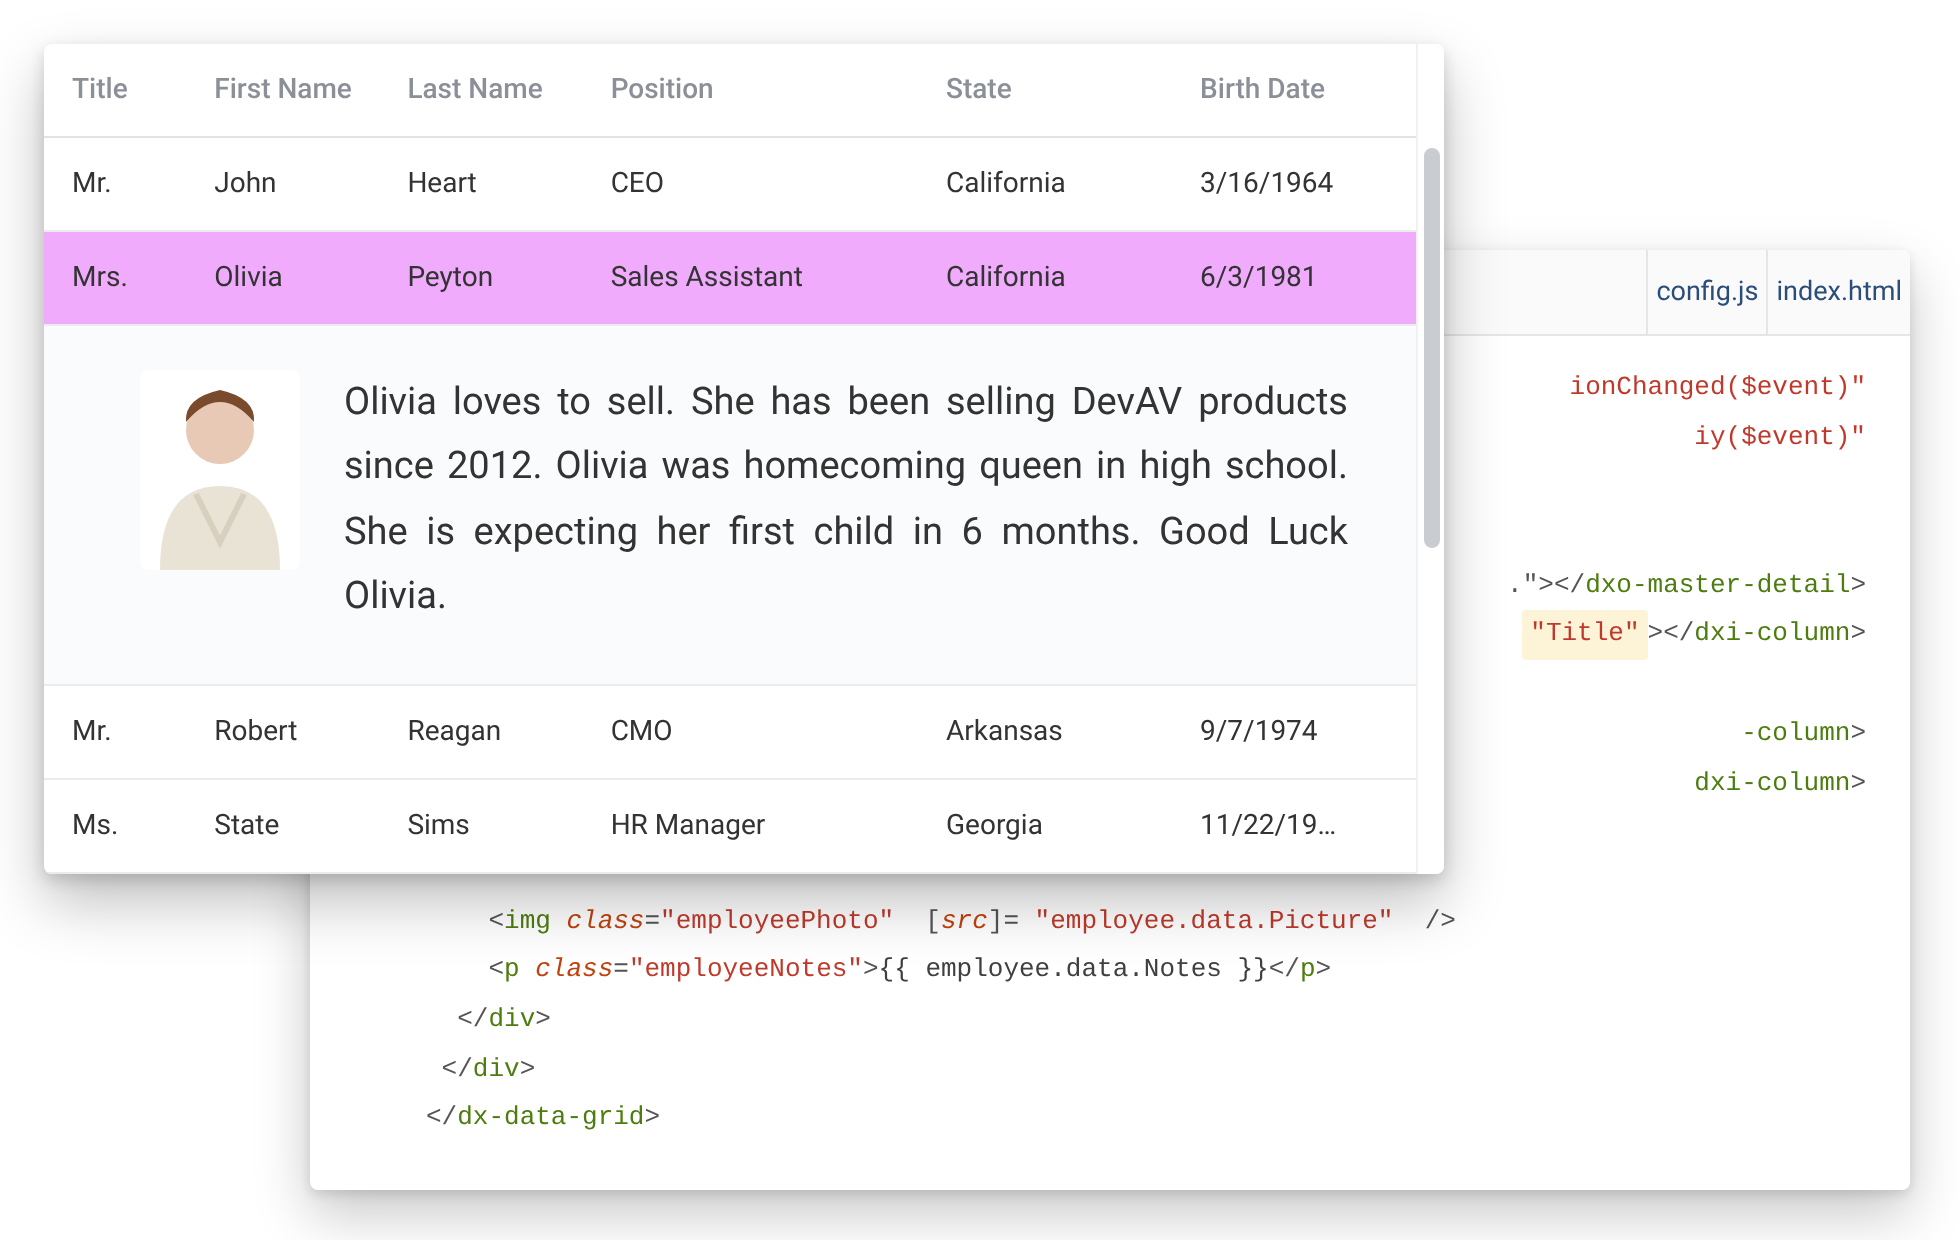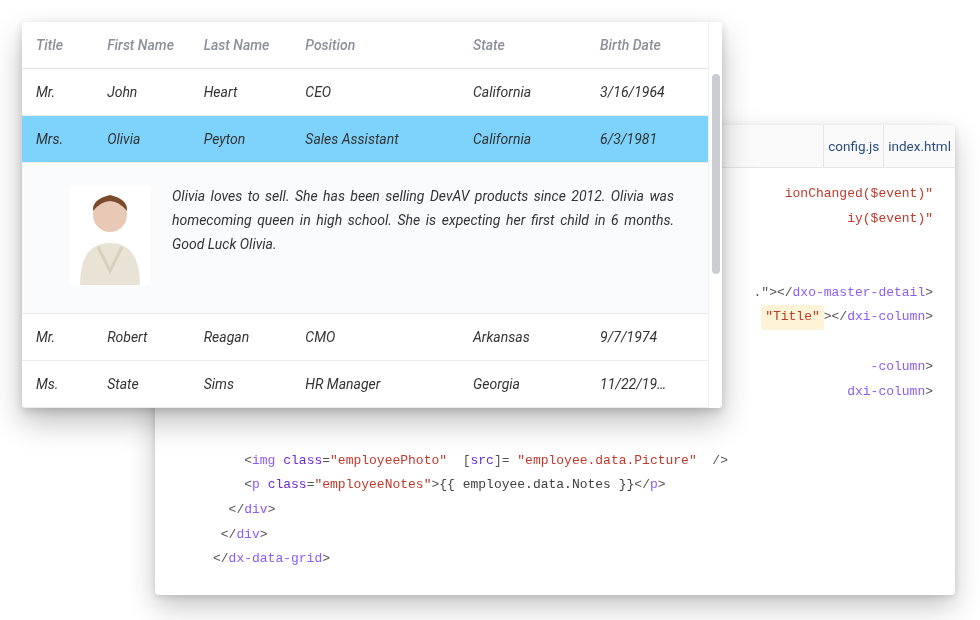--- a/index.html
+++ b/index.html
@@ -54,24 +54,24 @@
     text-align: right;
     flex: 1 0 auto;
   }
   .code-lower {
     text-align: left;
     padding-left: 40px;
     flex: 0 0 auto;
     padding-bottom: 6px;
   }
   .tok-attr   { color: #c0392b; }
-  .tok-tag    { color: #8b5cf6; }
+  .tok-tag    { color: #4d7c0f; }
   .tok-punc   { color: #555; }
   .tok-plain  { color: #404040; }
-  .tok-key    { color: #6d28d9; }
+  .tok-key    { color: #c2410c; font-style: italic; }
   .line-hl {
     background: #fdf3d6;
     display: inline-block;
     padding: 0 4px;
     border-radius: 2px;
   }
 
   
   .grid-card {
     position: absolute;
@@ -79,21 +79,20 @@
     left: 22px;
     width: 700px;
     background: #fff;
     border-radius: 4px;
     box-shadow: 0 14px 30px rgba(0,0,0,0.25), 0 3px 8px rgba(0,0,0,0.15);
     overflow: hidden;
     z-index: 2;
   }
   .grid-card .wrap {
     display: flex;
-    font-style: italic;
   }
   table {
     border-collapse: collapse;
     width: 100%;
     table-layout: fixed;
   }
   th, td {
     text-align: left;
     padding: 15px 8px 15px 14px;
     font-size: 14px;
@@ -108,41 +107,41 @@
     font-weight: 500;
     border-bottom: 1px solid #e2e2e2;
   }
   col.c-title { width: 70px; }
   col.c-first { width: 95px; }
   col.c-last  { width: 100px; }
   col.c-pos   { width: 165px; }
   col.c-state { width: 125px; }
   col.c-birth { width: 120px; }
 
-  tr.selected td { background: #7dd3fc; }
+  tr.selected td { background: #f0abfc; }
 
   .detail-row td {
     padding: 0;
     white-space: normal;
     background: #fafbfc;
   }
   .detail-inner {
     display: flex;
     align-items: flex-start;
     gap: 22px;
     padding: 22px 34px 28px 48px;
   }
   .avatar {
     width: 80px;
     height: 100px;
     flex: 0 0 80px;
   }
   .avatar svg { width: 100%; height: 100%; }
   .detail-text {
-    font-size: 14px;
+    font-size: 19px;
     line-height: 1.7;
     text-align: justify;
     color: #333;
   }
 
   .scroll-gutter {
     width: 14px;
     flex: 0 0 14px;
     background: #fff;
     position: relative;

